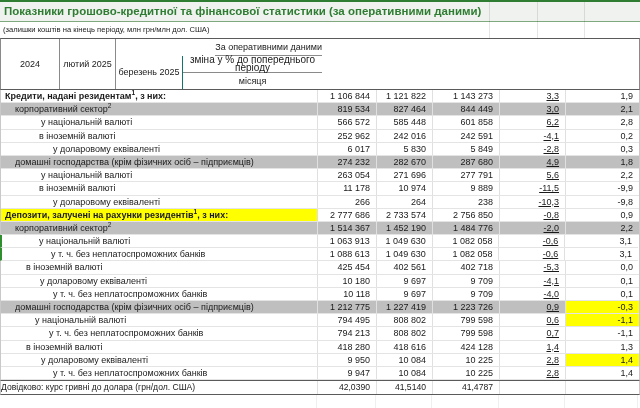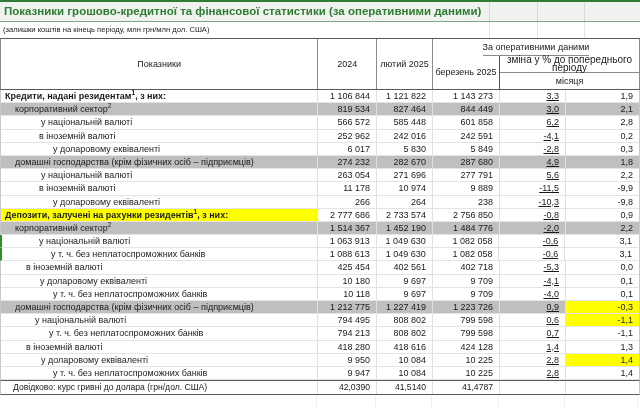--- a/index.html
+++ b/index.html
@@ -29,21 +29,21 @@
     display:flex; width:640px; height:52px; box-sizing:border-box;
     border-top:1px solid #5a5a5a; border-bottom:1px solid #5a5a5a;
     border-left:1px solid #8a8a8a; border-right:1px solid #8a8a8a;
     font-size:9px; color:#1a1a1a; background:#fff;
   }
   .th { box-sizing:border-box; display:flex; align-items:center; justify-content:center;
         text-align:center; border-right:1px solid #8a8a8a; }
   .th-ind  { width:318px; }
   .th-2024 { width:59px; }
   .th-feb  { width:56px; line-height:11px; }
-  .th-right{ width:206px; display:flex; flex-direction:column; border-right:none; padding:0; }
+  .th-right{ width:206px; display:flex; flex-direction:column; border-right:none; padding:0;align-items:flex-end; }
   .th-op   { box-sizing:border-box; height:17px; display:flex; align-items:center; justify-content:center;
              border-bottom:1px solid #8a8a8a; }
   .th-bot  { display:flex; height:33px; }
   .th-mar  { box-sizing:border-box; width:67px; display:flex; align-items:center; justify-content:center;
              border-right:1px solid #0f766e; line-height:11px; text-align:center; }
   .th-chggrp { width:139px; display:flex; flex-direction:column; }
   .th-chg  { box-sizing:border-box; height:17px; display:flex; align-items:center; justify-content:center;
              border-bottom:1px solid #8a8a8a; font-size:10px; line-height:8px; text-align:center; }
   .th-ym   { display:flex; height:16px; }
   .th-y    { box-sizing:border-box; width:66px; display:flex; align-items:center; justify-content:center;
@@ -66,21 +66,21 @@
   .ycell { background:#ffff00 !important; }
   .trow.gmark { border-left:2px solid #2f8f2f; margin-left:-1px; }
   sup { font-size:6.5px; line-height:0; vertical-align:super; }
   
   .frow {
     display:flex; width:640px; height:14.5px; box-sizing:border-box;
     border-top:1px solid #5a5a5a; border-bottom:1px solid #5a5a5a;
     border-left:1px solid #c9c9c9; border-right:1px solid #c9c9c9;
     font-size:8.6px; line-height:13px; background:#fff;
   }
-  .frow .c0 { padding-left:12px; }
+  .frow .c0 { padding-left:0; }
   
   .bstrip { display:flex; width:640px; height:13px; box-sizing:border-box; }
   .bstrip .cell { border-right:1px solid #efefef; background:#fff; }
 </style>
 </head>
 <body>
 
 <div class="sheet">
 
   <div class="titlebar">
@@ -89,21 +89,20 @@
 
   <div class="subtitle">(залишки коштів на кінець періоду, млн грн/млн дол. США)</div>
 
   <div class="vgrid" style="left:489px; top:2px;  height:36px;"></div>
   <div class="vgrid" style="left:537px; top:2px;  height:36px;"></div>
   <div class="vgrid" style="left:584px; top:2px;  height:36px;"></div>
 
   <div class="tbl">
 
     <div class="thead">
-      <div class="th th-ind">Показники</div>
       <div class="th th-2024">2024</div>
       <div class="th th-feb">лютий 2025</div>
       <div class="th th-right">
         <div class="th-op">За оперативними даними</div>
         <div class="th-bot">
           <div class="th-mar">березень 2025</div>
           <div class="th-chggrp">
             <div class="th-chg">зміна у % до попереднього періоду</div>
             <div class="th-ym">
               <div class="th-m">місяця</div>

